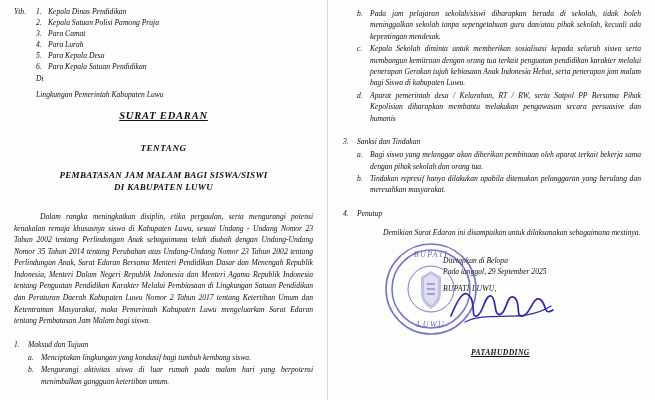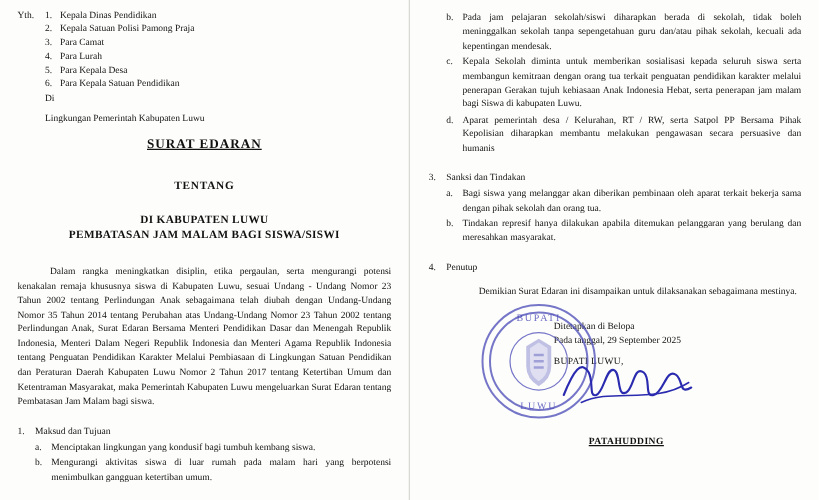--- a/index.html
+++ b/index.html
@@ -18,20 +18,21 @@
     position: relative;
     width: 655px;
     height: 400px;
     background: #fdfdfb;
     display: flex;
   }
   .col {
     position: relative;
     box-sizing: border-box;
     height: 400px;
+    font-style: italic;
   }
   .col-left {
     width: 327px;
     padding: 6px 14px 0 14px;
   }
   .col-right {
     width: 328px;
     padding: 6px 14px 0 16px;
   }
   .divider {
@@ -232,22 +233,22 @@
         </ul>
       </div>
       <div class="addr-di" style="margin-left:22px;">Di</div>
       <div class="addr-place" style="margin-left:22px;">Lingkungan Pemerintah Kabupaten Luwu</div>
     </div>
 
     <div class="title-block">
       <div class="title-main">SURAT EDARAN</div>
       <div class="title-tentang">TENTANG</div>
       <div class="title-subject">
+        <div>PEMBATASAN JAM MALAM BAGI SISWA/SISWI</div>
         <div>DI KABUPATEN LUWU</div>
-        <div>PEMBATASAN JAM MALAM BAGI SISWA/SISWI</div>
       </div>
     </div>
 
     <div class="body-par">Dalam rangka meningkatkan disiplin, etika pergaulan, serta mengurangi potensi kenakalan remaja khususnya siswa di Kabupaten Luwu, sesuai Undang - Undang Nomor 23 Tahun 2002 tentang Perlindungan Anak sebagaimana telah diubah dengan Undang-Undang Nomor 35 Tahun 2014 tentang Perubahan atas Undang-Undang Nomor 23 Tahun 2002 tentang Perlindungan Anak, Surat Edaran Bersama Menteri Pendidikan Dasar dan Menengah Republik Indonesia, Menteri Dalam Negeri Republik Indonesia dan Menteri Agama Republik Indonesia tentang Penguatan Pendidikan Karakter Melalui Pembiasaan di Lingkungan Satuan Pendidikan dan Peraturan Daerah Kabupaten Luwu Nomor 2 Tahun 2017 tentang Ketertiban Umum dan Ketentraman Masyarakat, maka Pemerintah Kabupaten Luwu mengeluarkan Surat Edaran tentang Pembatasan Jam Malam bagi siswa.</div>
 
     <div class="section">
       <div class="sec-head">
         <span class="sec-num">1.</span>
         <span class="sec-title">Maksud dan Tujuan</span>
       </div>

